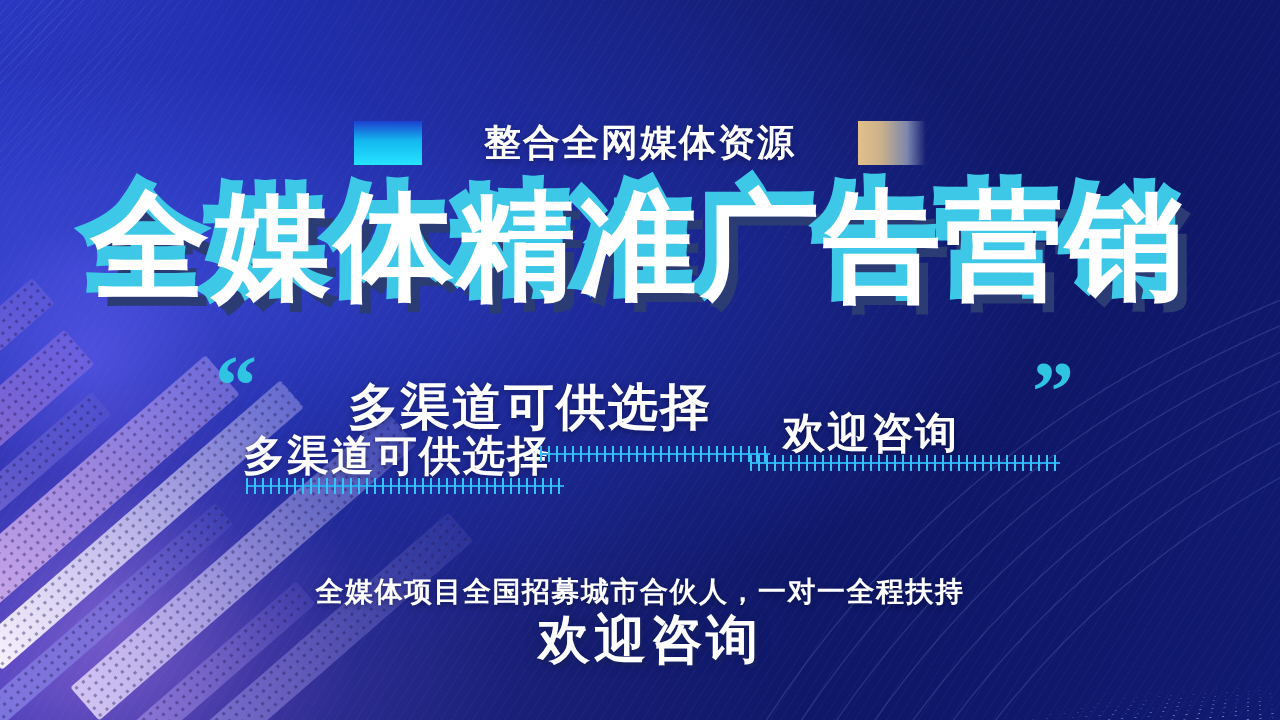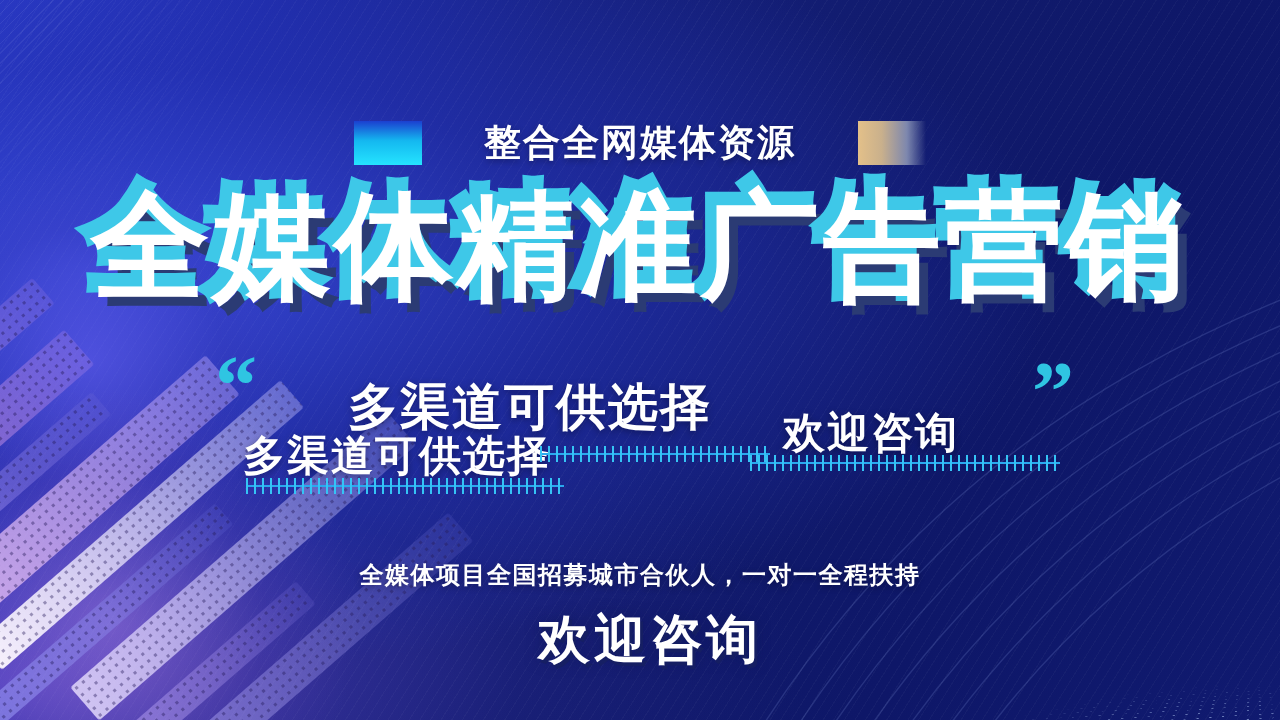--- a/index.html
+++ b/index.html
@@ -121,21 +121,21 @@
     background-image:repeating-linear-gradient(90deg,
       #35c4f5 0px,#35c4f5 2px, rgba(0,0,0,0) 2px, rgba(0,0,0,0) 8px);}
   .comb-1{left:540px;top:446px;width:230px;}
   .comb-2{left:246px;top:478px;width:318px;}
   .comb-3{left:750px;top:455px;width:310px;}
 
   .footline{
     position:absolute;left:0;width:100%;text-align:center;color:#ffffff;
     font-weight:700;white-space:nowrap;
   }
-  .foot-1{top:559px;font-size:24px;letter-spacing:1.5px;text-shadow:0 2px 6px rgba(0,0,25,.4);}
+  .foot-1{top:573px;font-size:28px;letter-spacing:1.5px;text-shadow:0 2px 6px rgba(0,0,25,.4);}
   .foot-2{top:605px;font-size:52px;letter-spacing:4px;
           text-shadow:3px 4px 0 rgba(22,32,98,.85), 0 0 14px rgba(10,20,80,.5);padding-left:20px;}
 </style>
 </head>
 <body>
 
 <div id="stage">
 
   <div class="layer hatch"></div>
   <div class="layer hatch-tl"></div>

